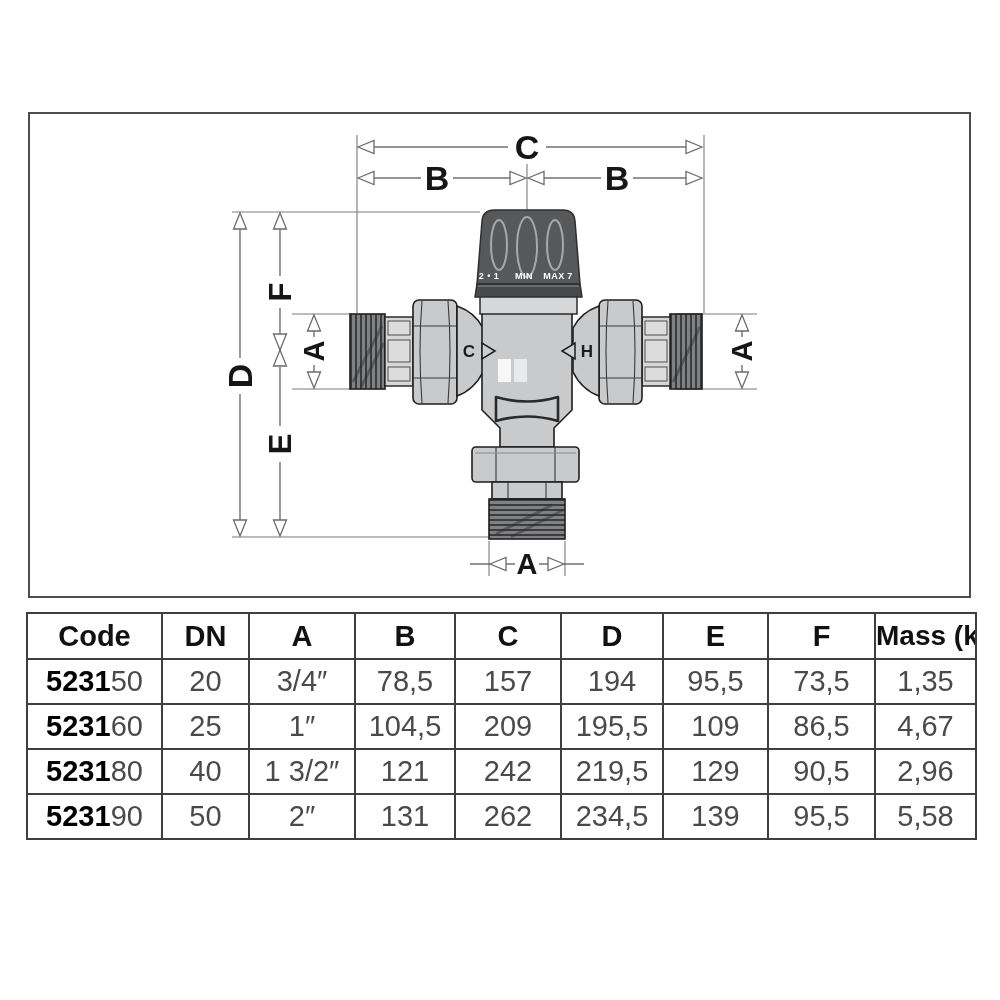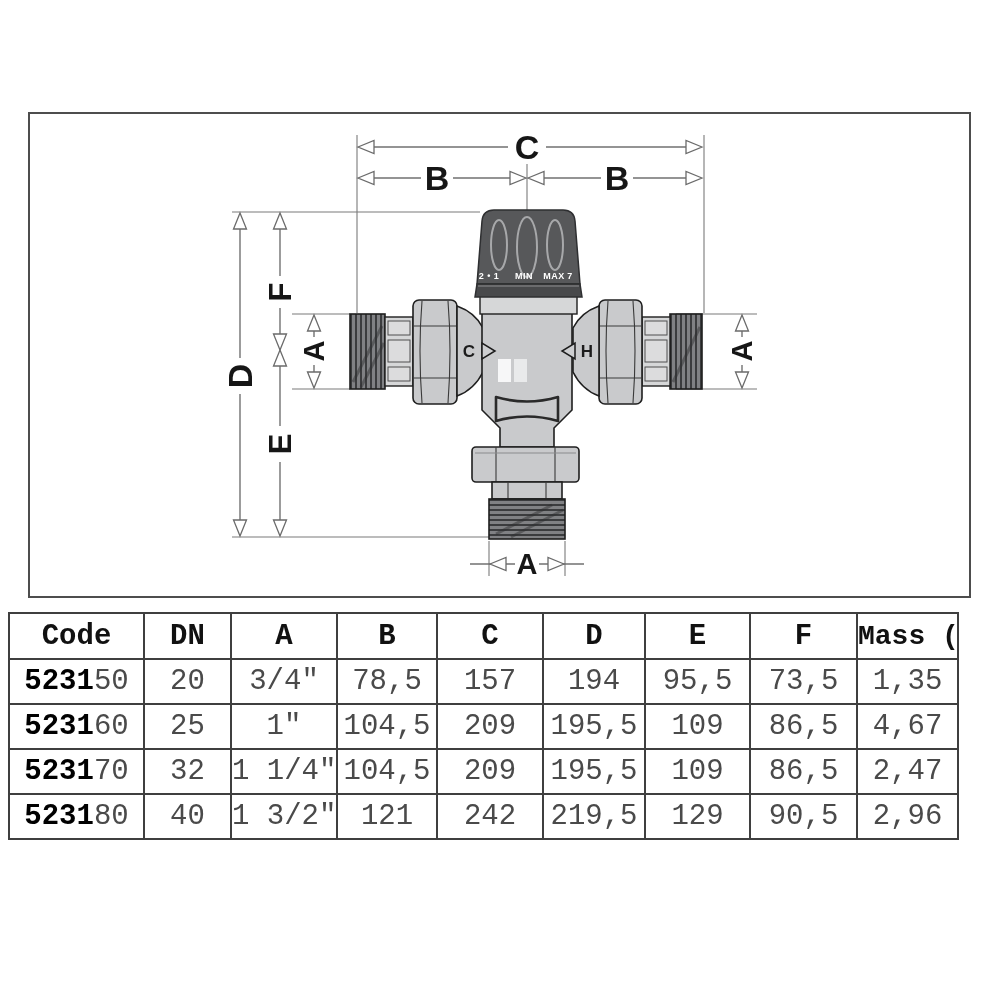--- a/index.html
+++ b/index.html
@@ -5,21 +5,21 @@
   html,body{margin:0;padding:0;background:#ffffff;width:1000px;height:1000px;
     font-family:"Liberation Sans","DejaVu Sans",sans-serif;}
   #stage{position:relative;width:1000px;height:1000px;background:#fff;overflow:hidden;}
 
   
   .diagram-frame{position:absolute;left:28px;top:112px;width:943px;height:486px;
     box-sizing:border-box;border:2px solid #4d4d4d;background:#fff;}
   .diagram-frame svg{display:block;width:100%;height:100%;}
 
   
-  .dim-table-wrap{position:absolute;left:8px;top:612px;width:869px;font-family:Liberation Mono, monospace;}
+  .dim-table-wrap{position:absolute;left:26px;top:612px;width:869px;}
   table.dim{border-collapse:collapse;table-layout:fixed;width:949px;}
   table.dim th, table.dim td{border:2px solid #3f3f3f;text-align:center;vertical-align:middle;
     padding:0;white-space:nowrap;overflow:hidden;}
   table.dim th{height:44px;font-size:29px;font-weight:bold;color:#111;letter-spacing:0px;}
   table.dim th.small{font-size:28px;}
   table.dim td{height:43px;font-size:29px;font-weight:400;color:#4a4a4a;}
   td .code-bold{font-weight:bold;color:#000;margin-top:27px;}
   td .code-suffix{font-weight:400;color:#4a4a4a;}
 
   
@@ -254,38 +254,38 @@
             <td>25</td>
             <td>1″</td>
             <td>104,5</td>
             <td>209</td>
             <td>195,5</td>
             <td>109</td>
             <td>86,5</td>
             <td>4,67</td>
           </tr>
           <tr>
-            <td><span class="code-bold">5231</span><span class="code-suffix">70</span></td>
-            <td>32</td>
-            <td>1 1/4″</td>
-            <td>104,5</td>
-            <td>209</td>
-            <td>195,5</td>
-            <td>109</td>
-            <td>86,5</td>
-            <td>2,47</td>
-          </tr>
-          <tr>
             <td><span class="code-bold">5231</span><span class="code-suffix">80</span></td>
             <td>40</td>
             <td>1 3/2″</td>
             <td>121</td>
             <td>242</td>
             <td>219,5</td>
             <td>129</td>
             <td>90,5</td>
             <td>2,96</td>
           </tr>
+          <tr>
+            <td><span class="code-bold">5231</span><span class="code-suffix">90</span></td>
+            <td>50</td>
+            <td>2″</td>
+            <td>131</td>
+            <td>262</td>
+            <td>234,5</td>
+            <td>139</td>
+            <td>95,5</td>
+            <td>5,58</td>
+          </tr>
         </tbody>
     </table>
   </div>
 
 </div>
 
 </body></html>

